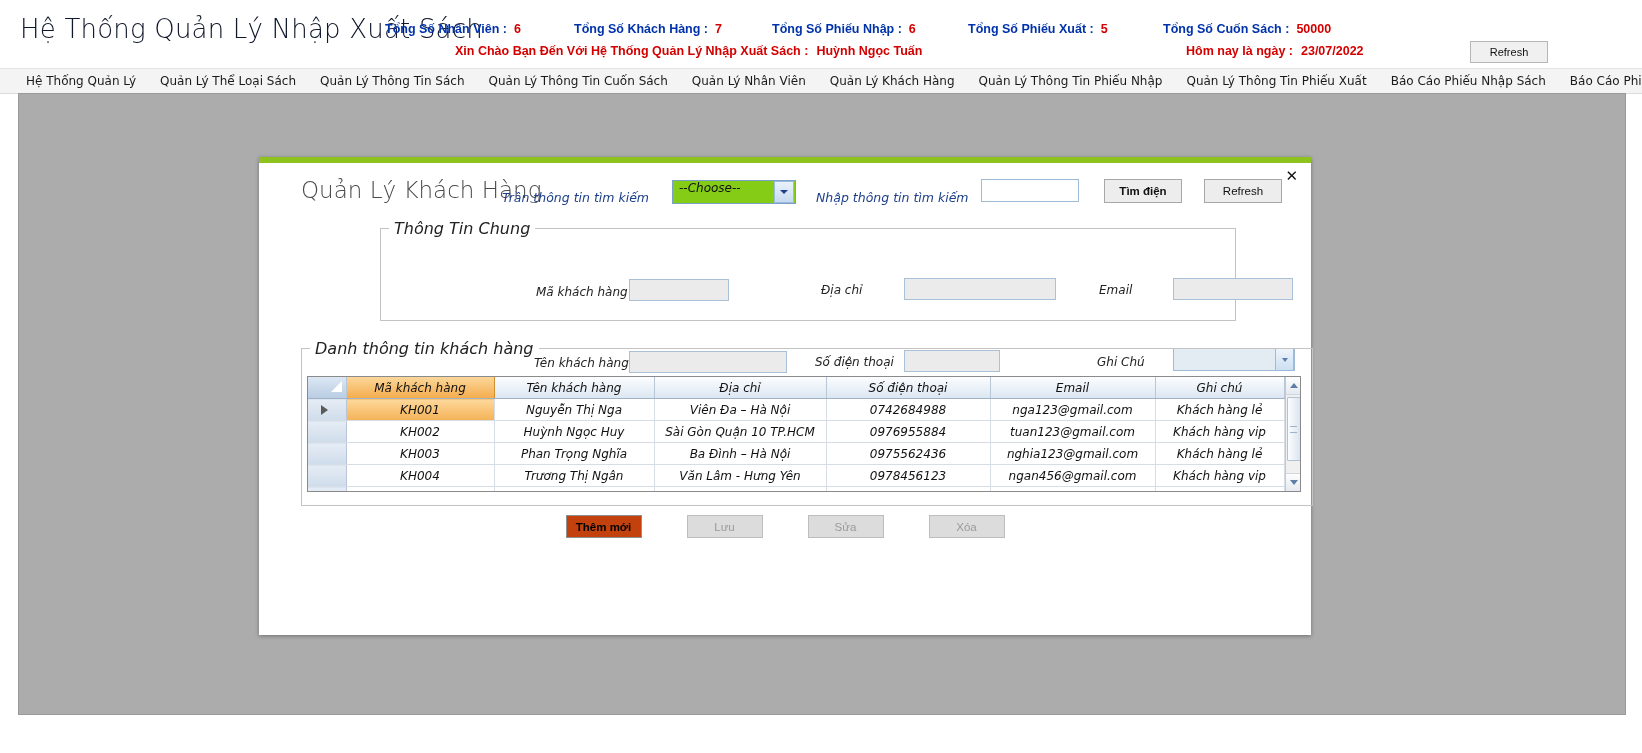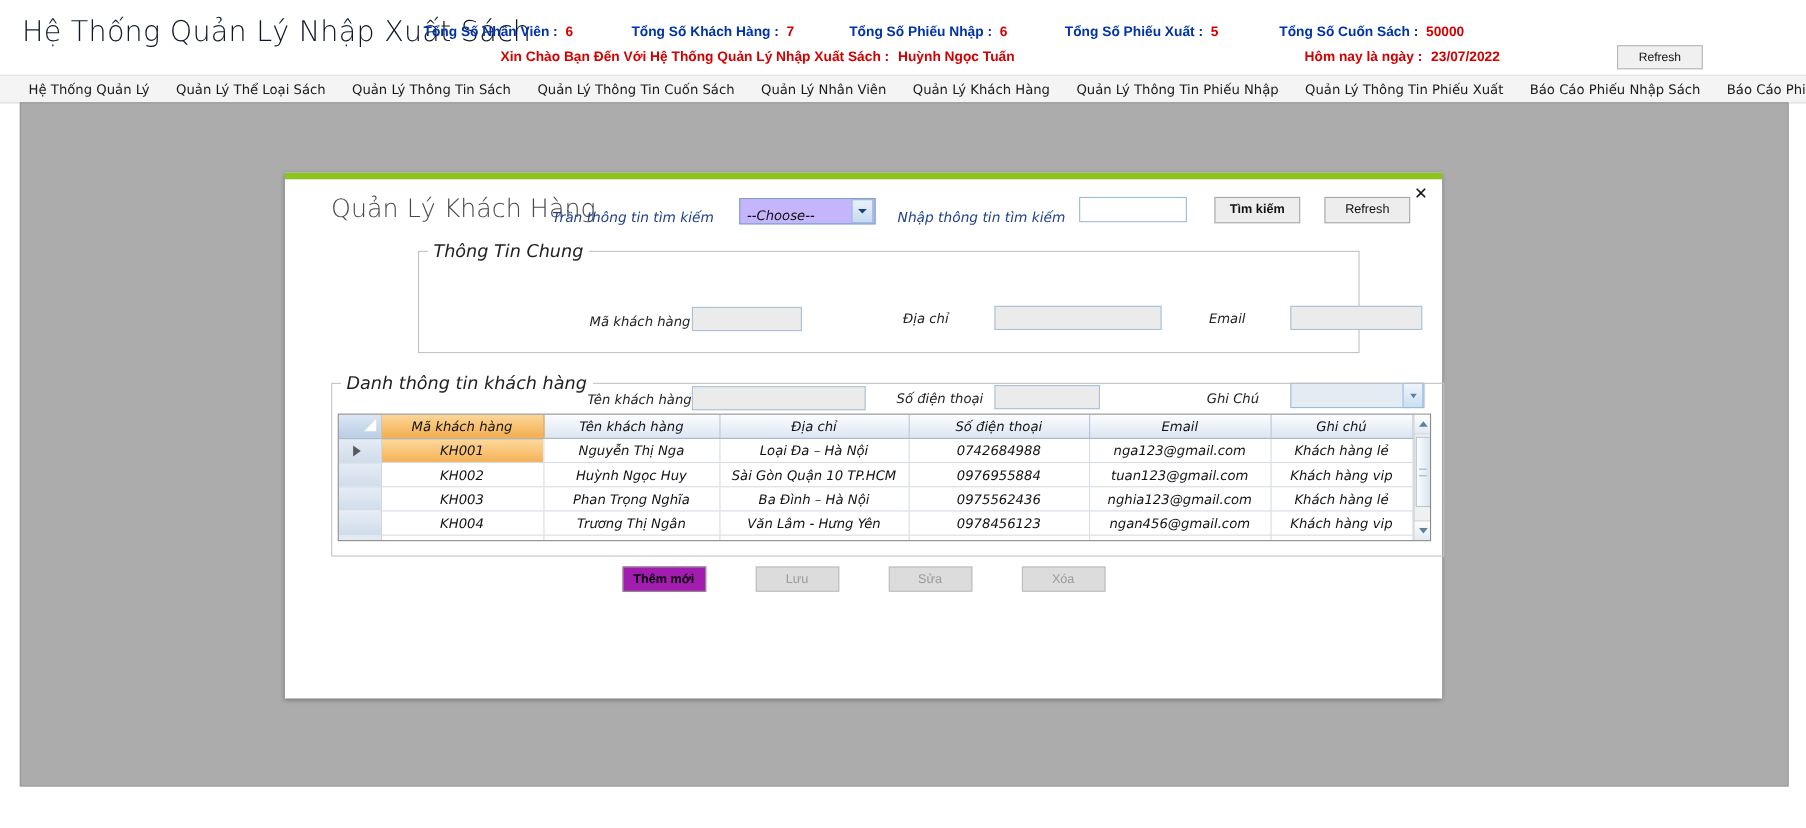--- a/index.html
+++ b/index.html
@@ -100,21 +100,21 @@
     font-family:"DejaVu Sans",sans-serif;white-space:nowrap;
   }
   .lbl-plain{
     font-style:italic;font-size:12px;color:#222;
     font-family:"DejaVu Sans",sans-serif;white-space:nowrap;
   }
 
   .lbl-choose{position:absolute;left:243px;top:33px;}
   .combo-search{
     position:absolute;left:413px;top:23px;width:122px;height:22px;
-    border:1px solid #7ba1c9;background:#c4b5fd;display:flex;align-items:flex-end;
+    border:1px solid #7ba1c9;background:#84cc16;display:flex;align-items:flex-start;
   }
   .combo-search .txt{
     flex:1;padding-left:6px;font-size:12px;font-style:italic;color:#111;
     font-family:"DejaVu Sans",sans-serif;
   }
   .combo-btn{
     width:18px;height:20px;margin:0 1px 0 0;
     background:linear-gradient(#eaf2fb,#c6daf0);
     border:1px solid #9bbbdc;
     display:flex;align-items:center;justify-content:center;
@@ -251,21 +251,21 @@
   
   .actions{
     position:absolute;left:0;top:358px;width:1052px;
     display:flex;justify-content:center;gap:34px;
   }
   .act{
     width:76px;height:23px;border:1px solid #a6a6a6;background:#e9e9e9;
     font-size:11.5px;color:#111;cursor:pointer;
     font-family:"Liberation Sans",sans-serif;
   }
-  .act.enabled{background:#a21caf;border-color:#8f8f8f;font-weight:bold;color:#000;}
+  .act.enabled{background:#c2410c;border-color:#8f8f8f;font-weight:bold;color:#000;}
   .act.disabled{background:#dcdcdc;border-color:#bdbdbd;color:#9a9a9a;cursor:default;margin-left:11px;}
 </style>
 </head>
 <body>
 
 <div class="win-controls">
   <span>–</span>
   <span>✕</span>
 </div>
 
@@ -322,21 +322,21 @@
     <div class="combo-search">
       <div class="txt">--Choose--</div>
       <div class="combo-btn">
           <i></i>
         </div>
     </div>
 
     <div class="lbl-it lbl-input-search">Nhập thông tin tìm kiếm</div>
     <input class="input-search" type="text" value="" style="">
 
-    <button class="btn-grey btn-timkiem">Tìm kiếm</button>
+    <button class="btn-grey btn-timkiem">Tìm điện</button>
     <button class="btn-grey btn-refresh2">Refresh</button>
 
     <fieldset class="fs fs-general">
       <legend>Thông Tin Chung</legend>
 
       <div class="lbl-plain field-lbl fl1">Mã khách hàng</div>
       <div class="field-box fb1"></div>
 
       <div class="lbl-plain field-lbl fl2">Địa chỉ</div>
       <div class="field-box fb2"></div>
@@ -383,21 +383,21 @@
               <th>Số điện thoại</th>
               <th>Email</th>
               <th>Ghi chú</th>
             </tr>
           </thead>
           <tbody>
             <tr class="selected">
               <td class="rowhdr"></td>
               <td class="code">KH001</td>
               <td>Nguyễn Thị Nga</td>
-              <td>Loại Đa – Hà Nội</td>
+              <td>Viên Đa – Hà Nội</td>
               <td>0742684988</td>
               <td>nga123@gmail.com</td>
               <td>Khách hàng lẻ</td>
             </tr>
             <tr>
               <td class="rowhdr"></td>
               <td>KH002</td>
               <td>Huỳnh Ngọc Huy</td>
               <td>Sài Gòn Quận 10 TP.HCM</td>
               <td>0976955884</td>

